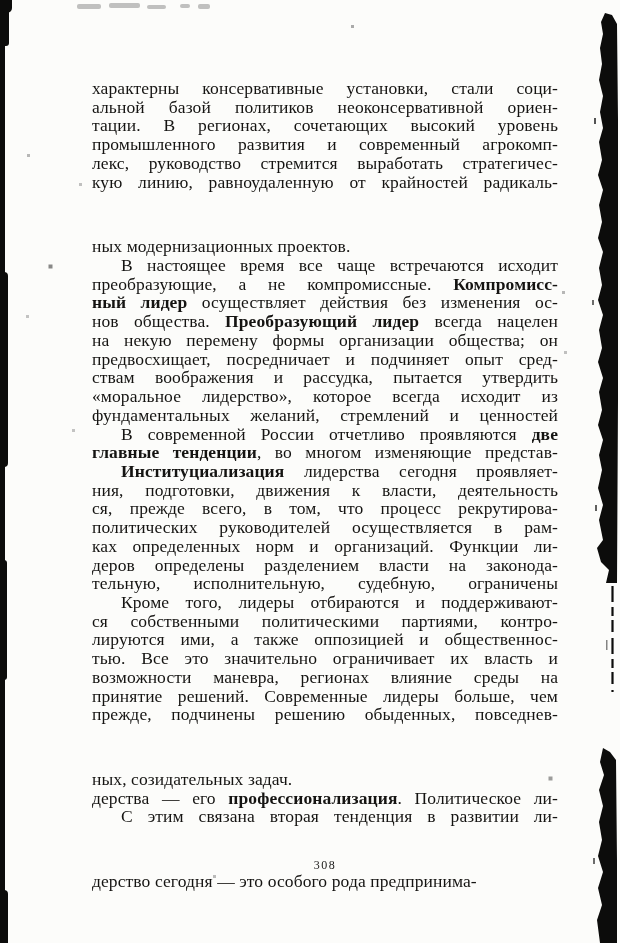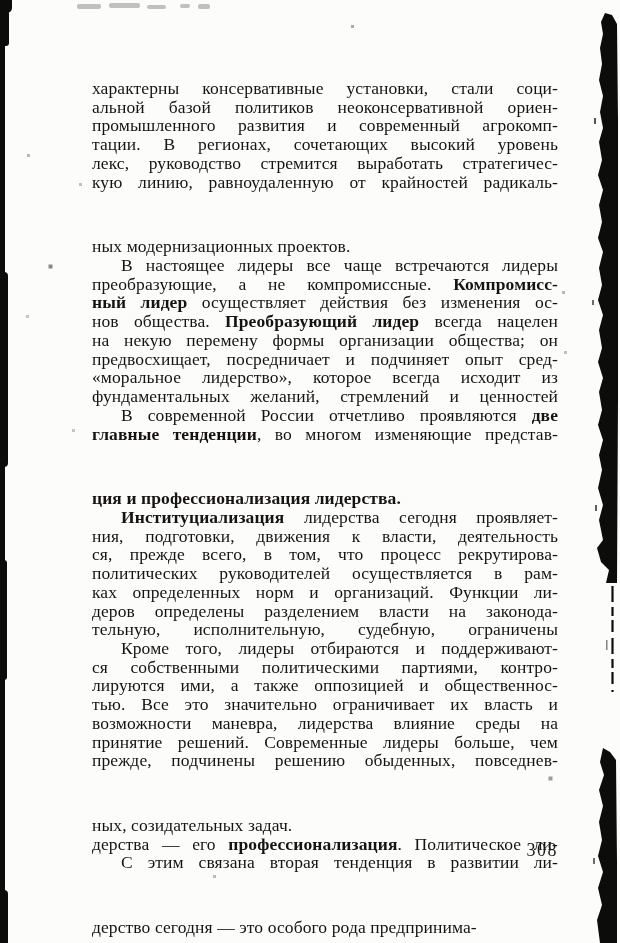--- a/index.html
+++ b/index.html
@@ -25,22 +25,22 @@
     letter-spacing:0.1px;
     white-space:normal;
     overflow:visible;
   }
   .line.indent{padding-left:29px;}
   .line.plast{text-align-last:left;margin-top:46px;}
   .b{font-weight:bold;}
   .r{font-weight:normal;}
   
   .pagenum{
-    position:absolute;left:92px;top:840px;width:466px;
-    text-align:right;font-size:18px;letter-spacing:1.5px;
+    position:absolute;left:92px;top:858px;width:466px;
+    text-align:center;font-size:12px;letter-spacing:1.5px;
     color:#1a1918;
   }
   
   .left-edge{
     position:absolute;left:0;top:0;width:5px;height:943px;
     background:#0c0c0b;
   }
   .left-edge-blob{position:absolute;background:#0c0c0b;}
   .leb1{left:0;top:0;width:9px;height:46px;border-radius:0 3px 3px 0;}
   .leb2{left:0;top:272px;width:8px;height:195px;border-radius:0 4px 4px 0;}
@@ -79,56 +79,56 @@
   <div class="ghost g1"></div>
   <div class="ghost g2"></div>
   <div class="ghost g3"></div>
   <div class="ghost g4"></div>
   <div class="ghost g5"></div>
 
   <div class="textblock">
       <div class="para">
         <div class="line"><span class="r">характерны консервативные установки, стали соци-</span></div>
         <div class="line"><span class="r">альной базой политиков неоконсервативной ориен-</span></div>
+        <div class="line"><span class="r">тации. В регионах, сочетающих высокий уровень</span></div>
         <div class="line"><span class="r">промышленного развития и современный агрокомп-</span></div>
-        <div class="line"><span class="r">тации. В регионах, сочетающих высокий уровень</span></div>
         <div class="line"><span class="r">лекс, руководство стремится выработать стратегичес-</span></div>
         <div class="line"><span class="r">кую линию, равноудаленную от крайностей радикаль-</span></div>
         <div class="line plast"><span class="r">ных модернизационных проектов.</span></div>
       </div>
       <div class="para">
-        <div class="line indent"><span class="r">В настоящее лидеры все чаще встречаются лидеры</span></div>
+        <div class="line indent"><span class="r">В настоящее время все чаще встречаются исходит</span></div>
         <div class="line"><span class="r">преобразующие, а не компромиссные. </span><span class="b">Компромисс-</span></div>
         <div class="line"><span class="b">ный лидер</span><span class="r"> осуществляет действия без изменения ос-</span></div>
         <div class="line"><span class="r">нов общества. </span><span class="b">Преобразующий лидер</span><span class="r"> всегда нацелен</span></div>
         <div class="line"><span class="r">на некую перемену формы организации общества; он</span></div>
         <div class="line"><span class="r">предвосхищает, посредничает и подчиняет опыт сред-</span></div>
+        <div class="line"><span class="r">ствам воображения и рассудка, пытается утвердить</span></div>
         <div class="line"><span class="r">«моральное лидерство», которое всегда исходит из</span></div>
         <div class="line"><span class="r">фундаментальных желаний, стремлений и ценностей</span></div>
       </div>
       <div class="para">
         <div class="line indent"><span class="r">В современной России отчетливо проявляются </span><span class="b">две</span></div>
         <div class="line"><span class="b">главные тенденции</span><span class="r">, во многом изменяющие представ-</span></div>
-        <div class="line plast"><span class="b">ция и профессионализация лидерства.</span></div>
       </div>
       <div class="para">
         <div class="line indent"><span class="b">Институциализация</span><span class="r"> лидерства сегодня проявляет-</span></div>
         <div class="line"><span class="r">ния, подготовки, движения к власти, деятельность</span></div>
         <div class="line"><span class="r">ся, прежде всего, в том, что процесс рекрутирова-</span></div>
         <div class="line"><span class="r">политических руководителей осуществляется в рам-</span></div>
         <div class="line"><span class="r">ках определенных норм и организаций. Функции ли-</span></div>
         <div class="line"><span class="r">деров определены разделением власти на законода-</span></div>
         <div class="line"><span class="r">тельную, исполнительную, судебную, ограничены</span></div>
       </div>
       <div class="para">
         <div class="line indent"><span class="r">Кроме того, лидеры отбираются и поддерживают-</span></div>
         <div class="line"><span class="r">ся собственными политическими партиями, контро-</span></div>
         <div class="line"><span class="r">лируются ими, а также оппозицией и общественнос-</span></div>
         <div class="line"><span class="r">тью. Все это значительно ограничивает их власть и</span></div>
-        <div class="line"><span class="r">возможности маневра, лидерства влияние среды на</span></div>
+        <div class="line"><span class="r">возможности маневра, регионах влияние среды на</span></div>
         <div class="line"><span class="r">принятие решений. Современные лидеры больше, чем</span></div>
         <div class="line"><span class="r">прежде, подчинены решению обыденных, повседнев-</span></div>
         <div class="line plast"><span class="r">ных, созидательных задач.</span></div>
       </div>
       <div class="para">
         <div class="line"><span class="r">дерства — его </span><span class="b">профессионализация</span><span class="r">. Политическое ли-</span></div>
         <div class="line indent"><span class="r">С этим связана вторая тенденция в развитии ли-</span></div>
         <div class="line plast"><span class="r">дерство сегодня — это особого рода предпринима-</span></div>
       </div>
     </div>

